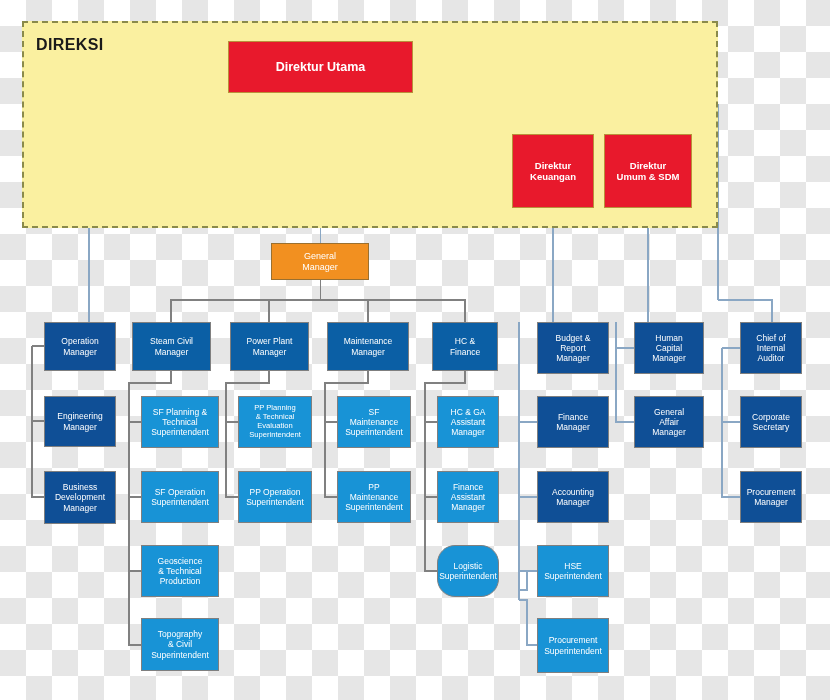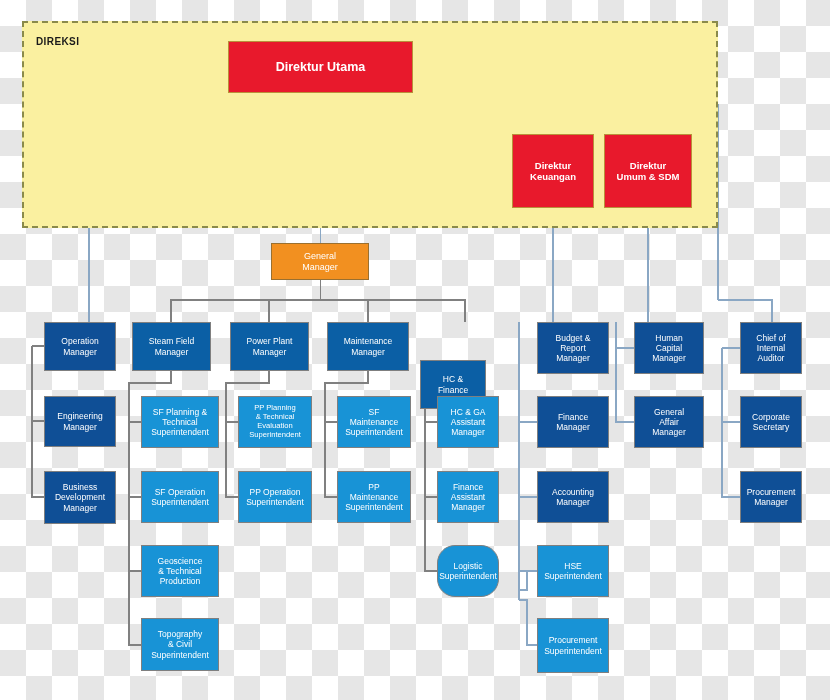--- a/index.html
+++ b/index.html
@@ -45,21 +45,21 @@
     width: 696px;
     height: 207px;
     background: #faf0a0;
     border: 2px dashed #8a8a4a;
     box-sizing: border-box;
   }
   .direksi-label {
     position: absolute;
     left: 36px;
     top: 36px;
-    font-size: 10px;
+    font-size: 16px;
     font-weight: bold;
     color: #1a1a1a;
     letter-spacing: 0.4px;
   }
 
   
   .node {
     position: absolute;
     box-sizing: border-box;
     display: flex;
@@ -205,21 +205,21 @@
     <span class="node-label">Engineering
 Manager</span>
   </div>
   <div class="node blue-deep" style="left:44px;top:471px;width:72px;height:53px;">
     <span class="node-label">Business
 Development
 Manager</span>
   </div>
 
   <div class="node blue-dark" style="left:132px;top:322px;width:79px;height:49px;">
-    <span class="node-label">Steam Field
+    <span class="node-label">Steam Civil
 Manager</span>
   </div>
   <div class="node blue-light" style="left:141px;top:396px;width:78px;height:52px;">
     <span class="node-label">SF Planning &amp;
 Technical
 Superintendent</span>
   </div>
   <div class="node blue-light" style="left:141px;top:471px;width:78px;height:52px;">
     <span class="node-label">SF Operation
 Superintendent</span>
@@ -258,21 +258,21 @@
     <span class="node-label">SF
 Maintenance
 Superintendent</span>
   </div>
   <div class="node blue-light" style="left:337px;top:471px;width:74px;height:52px;">
     <span class="node-label">PP
 Maintenance
 Superintendent</span>
   </div>
 
-  <div class="node blue-dark" style="left:420px;top:322px;width:66px;height:49px;margin-top:38px;">
+  <div class="node blue-dark" style="left:432px;top:322px;width:66px;height:49px;">
     <span class="node-label">HC &amp;
 Finance</span>
   </div>
   <div class="node blue-light" style="left:437px;top:396px;width:62px;height:52px;">
     <span class="node-label">HC &amp; GA
 Assistant
 Manager</span>
   </div>
   <div class="node blue-light" style="left:437px;top:471px;width:62px;height:52px;">
     <span class="node-label">Finance

